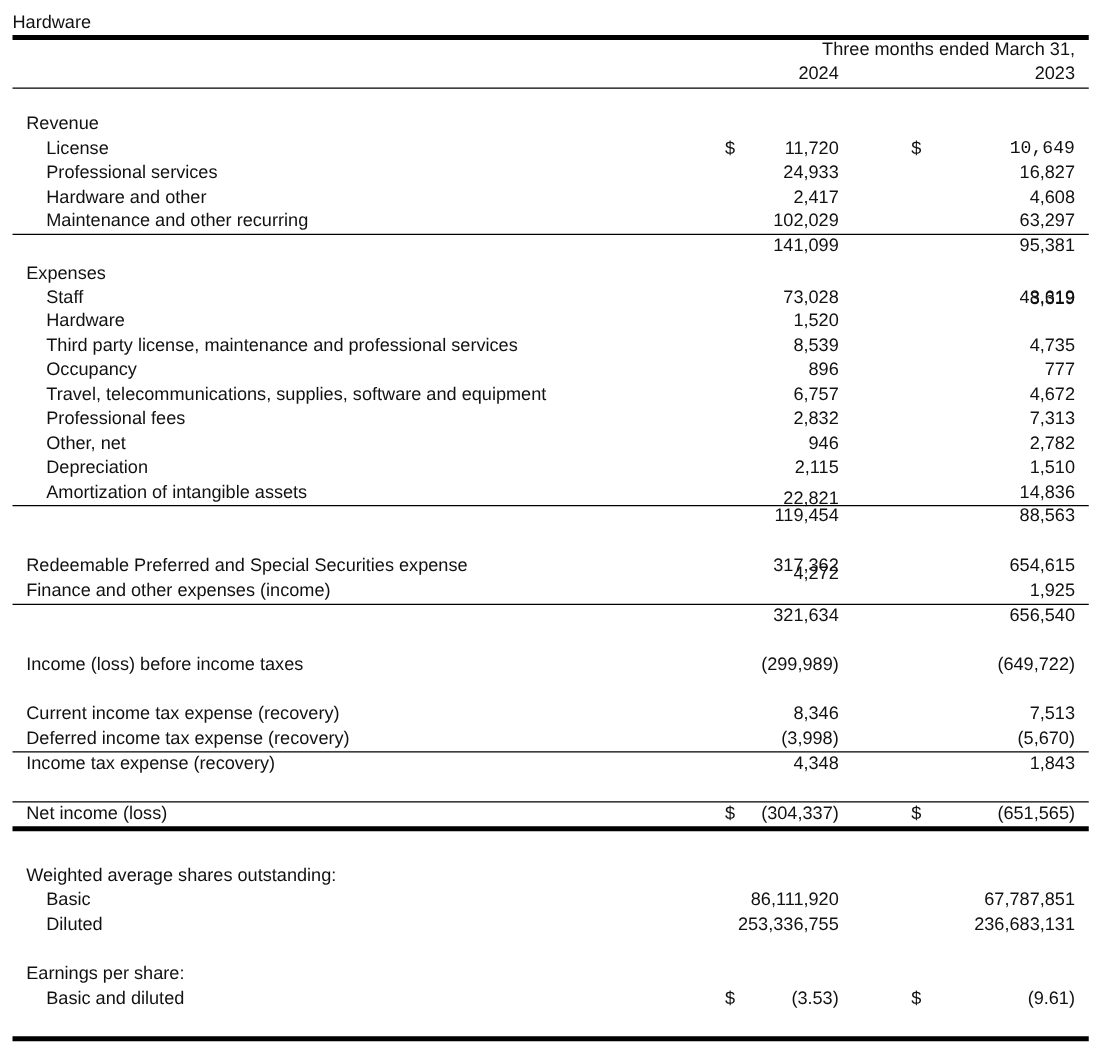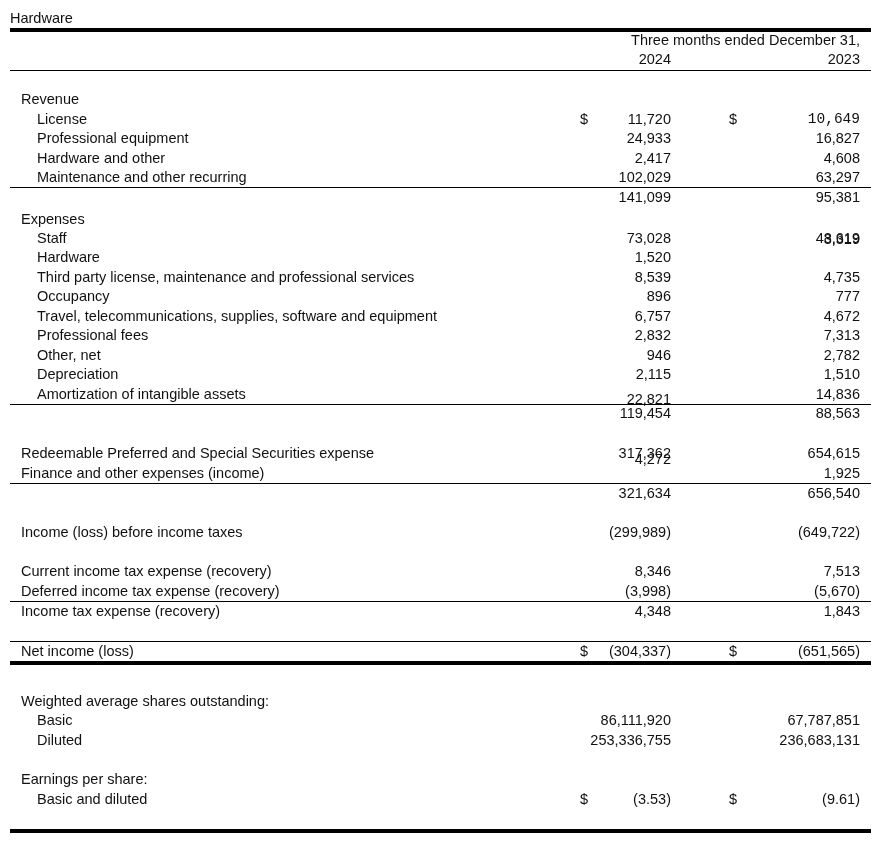--- a/index.html
+++ b/index.html
@@ -18,36 +18,36 @@
     .d1 { left: 580px; }
     .d2 { left: 729px; }
   </style>
 </head>
 <body>
 
 <div>
 
   <div class="abs" style="left:10px; top:9px;">Hardware</div>
   <div class="hline thick" style="top:28px;"></div>
-  <div class="abs v2" style="top:31px;">Three months ended December 31,</div>
+  <div class="abs v2" style="top:31px;">Three months ended March 31,</div>
   <div class="abs v1" style="top:50px;">2024</div>
   <div class="abs v2" style="top:50px;">2023</div>
   <div class="hline thin" style="top:70px;"></div>
 
   <div class="abs label" style="top:90px;">Revenue</div>
 
   <div>
     <div class="abs label indent" style="top:110px;">License</div>
     <div class="abs d1" style="top:110px;">$</div>
     <div class="abs v1" style="top:110px;">11,720</div>
     <div class="abs d2" style="top:110px;">$</div>
     <div class="abs v2" style="top:110px;font-family:Liberation Mono, monospace;">10,649</div>
   </div>
   <div>
-    <div class="abs label indent" style="top:129px;">Professional equipment</div>
+    <div class="abs label indent" style="top:129px;">Professional services</div>
     <div class="abs v1" style="top:129px;">24,933</div>
     <div class="abs v2" style="top:129px;">16,827</div>
   </div>
   <div>
     <div class="abs label indent" style="top:149px;">Hardware and other</div>
     <div class="abs v1" style="top:149px;">2,417</div>
     <div class="abs v2" style="top:149px;">4,608</div>
   </div>
   <div>
     <div class="abs label indent" style="top:168px;">Maintenance and other recurring</div>

